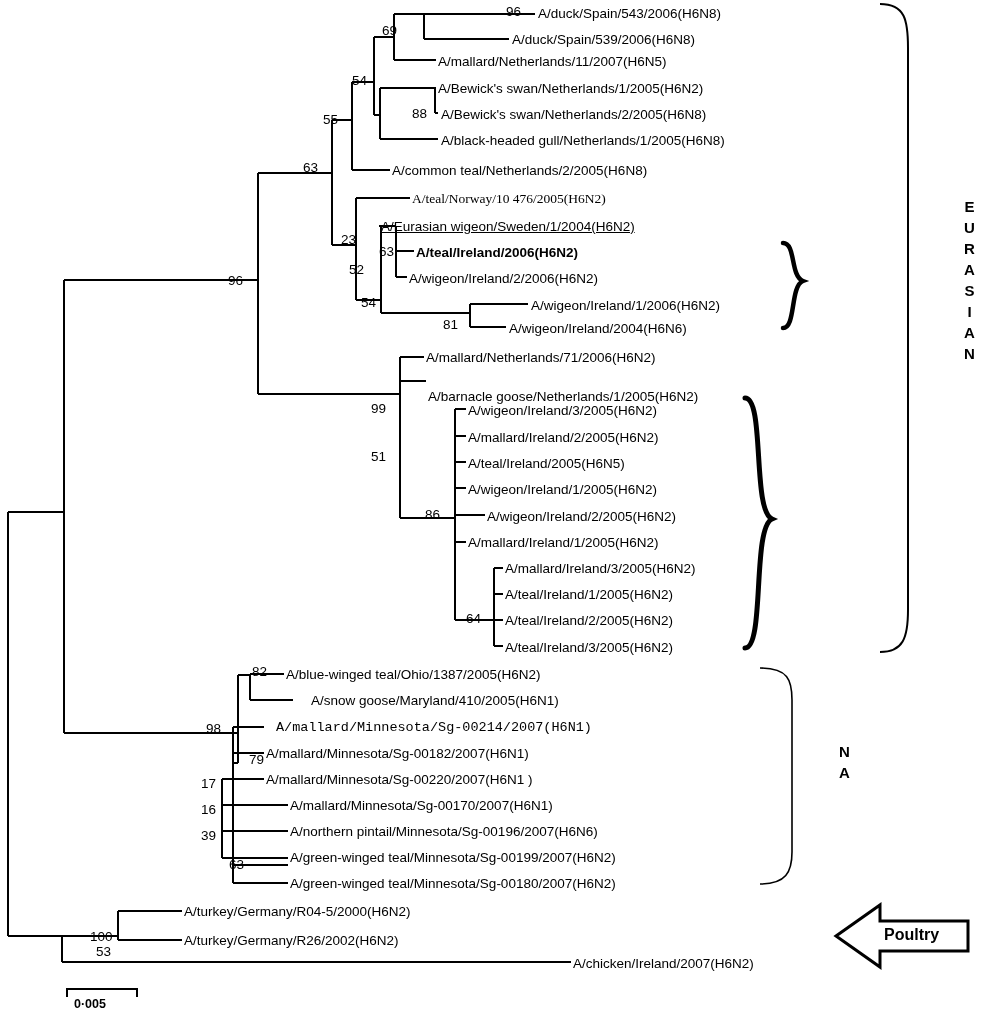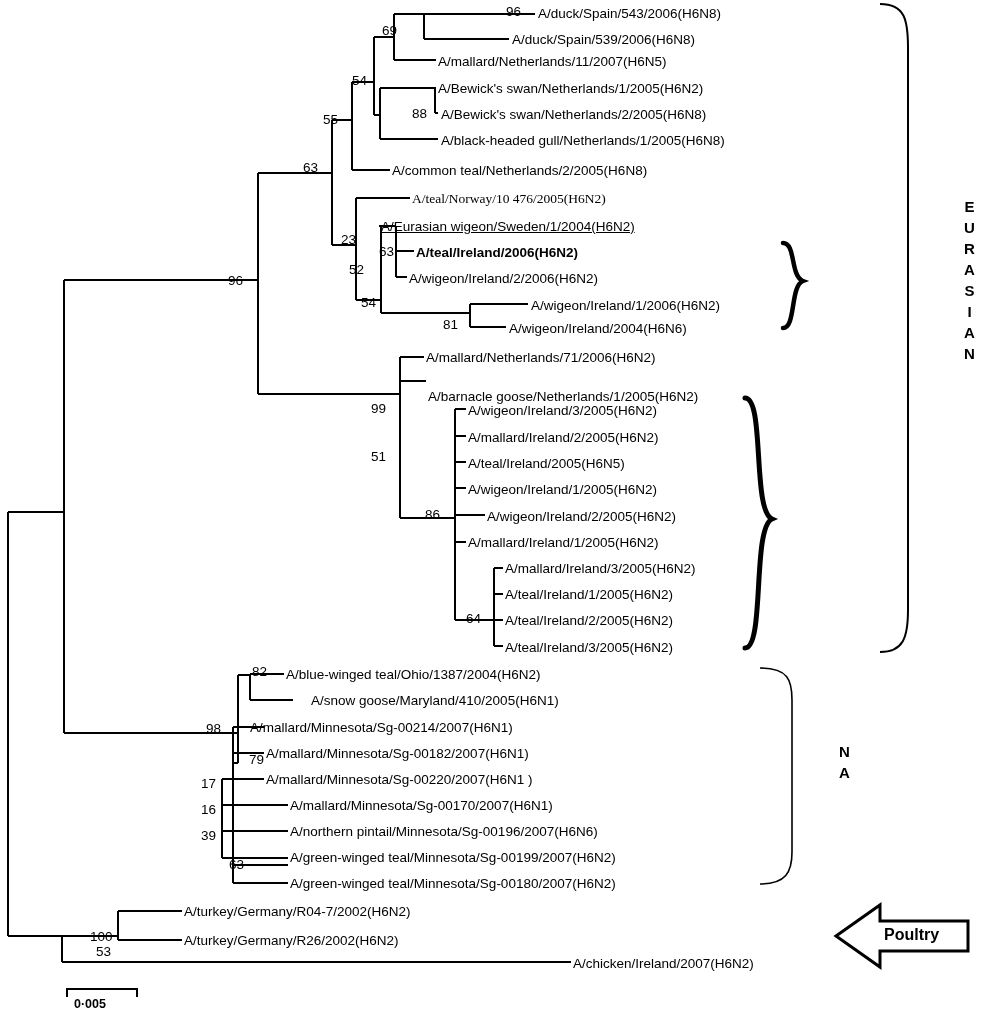--- a/index.html
+++ b/index.html
@@ -230,30 +230,30 @@
       <div class="taxon" style="left: 468px; top: 404px;">A/wigeon/Ireland/3/2005(H6N2)</div>
       <div class="taxon" style="left: 468px; top: 431px;">A/mallard/Ireland/2/2005(H6N2)</div>
       <div class="taxon" style="left: 468px; top: 457px;">A/teal/Ireland/2005(H6N5)</div>
       <div class="taxon" style="left: 468px; top: 483px;">A/wigeon/Ireland/1/2005(H6N2)</div>
       <div class="taxon" style="left: 487px; top: 510px;">A/wigeon/Ireland/2/2005(H6N2)</div>
       <div class="taxon" style="left: 468px; top: 536px;">A/mallard/Ireland/1/2005(H6N2)</div>
       <div class="taxon" style="left: 505px; top: 562px;">A/mallard/Ireland/3/2005(H6N2)</div>
       <div class="taxon" style="left: 505px; top: 588px;">A/teal/Ireland/1/2005(H6N2)</div>
       <div class="taxon" style="left: 505px; top: 614px;">A/teal/Ireland/2/2005(H6N2)</div>
       <div class="taxon" style="left: 505px; top: 641px;">A/teal/Ireland/3/2005(H6N2)</div>
-      <div class="taxon" style="left: 286px; top: 668px;">A/blue-winged teal/Ohio/1387/2004(H6N2)</div>
+      <div class="taxon" style="left: 286px; top: 668px;">A/blue-winged teal/Ohio/1387/2005(H6N2)</div>
       <div class="taxon" style="left: 295px; top: 694px; margin-left: 16px;">A/snow goose/Maryland/410/2005(H6N1)</div>
-      <div class="taxon" style="left: 250px; top: 721px;">A/mallard/Minnesota/Sg-00214/2007(H6N1)</div>
+      <div class="taxon" style="left: 276px; top: 721px; font-family: Liberation Mono, monospace;">A/mallard/Minnesota/Sg-00214/2007(H6N1)</div>
       <div class="taxon" style="left: 266px; top: 747px;">A/mallard/Minnesota/Sg-00182/2007(H6N1)</div>
       <div class="taxon" style="left: 266px; top: 773px;">A/mallard/Minnesota/Sg-00220/2007(H6N1 )</div>
       <div class="taxon" style="left: 290px; top: 799px;">A/mallard/Minnesota/Sg-00170/2007(H6N1)</div>
       <div class="taxon" style="left: 290px; top: 825px;">A/northern pintail/Minnesota/Sg-00196/2007(H6N6)</div>
       <div class="taxon" style="left: 290px; top: 851px;">A/green-winged teal/Minnesota/Sg-00199/2007(H6N2)</div>
       <div class="taxon" style="left: 290px; top: 877px;">A/green-winged teal/Minnesota/Sg-00180/2007(H6N2)</div>
-      <div class="taxon" style="left: 184px; top: 905px;">A/turkey/Germany/R04-7/2002(H6N2)</div>
+      <div class="taxon" style="left: 184px; top: 905px;">A/turkey/Germany/R04-5/2000(H6N2)</div>
       <div class="taxon" style="left: 184px; top: 934px;">A/turkey/Germany/R26/2002(H6N2)</div>
       <div class="taxon" style="left: 573px; top: 957px;">A/chicken/Ireland/2007(H6N2)</div>
       <div class="boot" style="left: 506px; top: 5px;">96</div>
       <div class="boot" style="left: 382px; top: 24px;">69</div>
       <div class="boot" style="left: 352px; top: 74px;">54</div>
       <div class="boot" style="left: 412px; top: 107px;">88</div>
       <div class="boot" style="left: 323px; top: 113px;">55</div>
       <div class="boot" style="left: 303px; top: 161px;">63</div>
       <div class="boot" style="left: 341px; top: 233px;">23</div>
       <div class="boot" style="left: 379px; top: 245px;">63</div>

